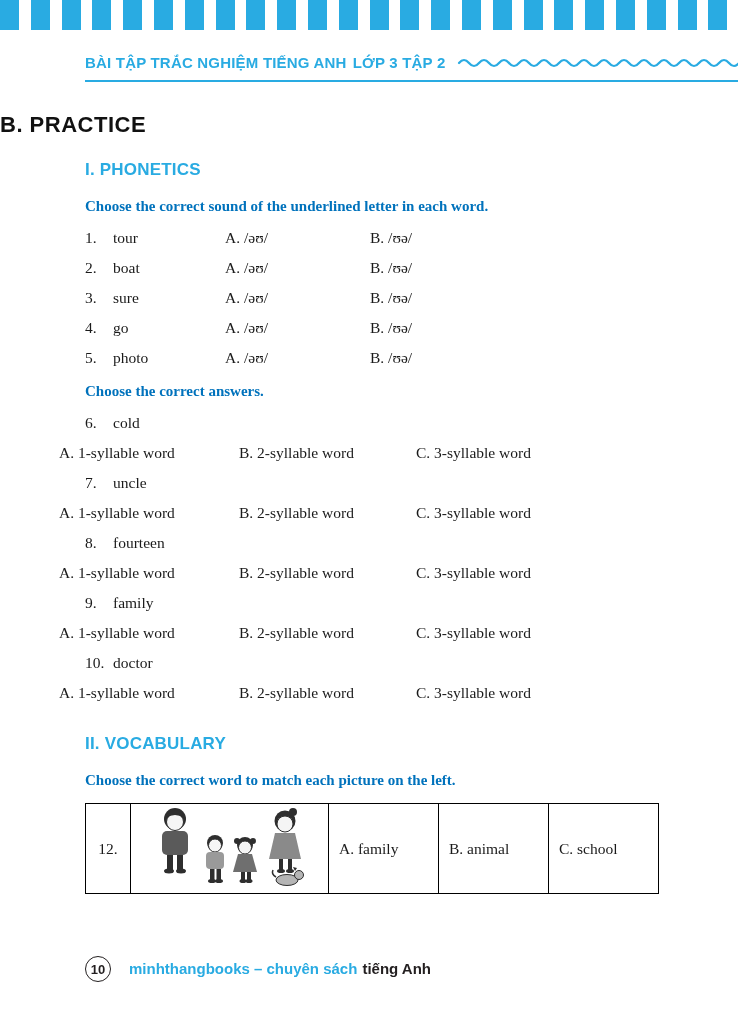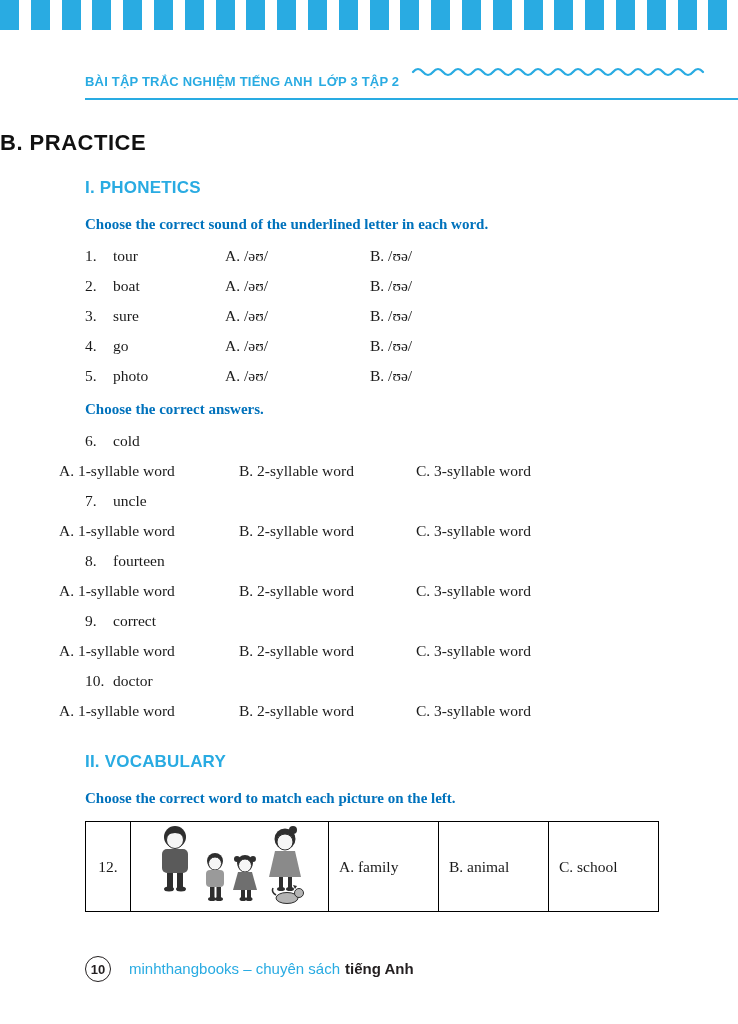--- a/index.html
+++ b/index.html
@@ -13,21 +13,21 @@
   .stripes {
     height: 30px; width: 100%;
     background: repeating-linear-gradient(90deg, #29ABE2 0 19px, #ffffff 19px 30.8px);
   }
   .banner {
     display: flex; align-items: center;
     margin: 24px 0 0 85px; white-space: nowrap;
   }
   .banner-title, .banner-edition {
     font-family: "Liberation Sans", sans-serif;
-    font-weight: 700; font-size: 13px; color: #29ABE2; letter-spacing: .2px; margin-top: 20px;
+    font-weight: 700; font-size: 15px; color: #29ABE2; letter-spacing: .2px;
   }
   .banner-edition { font-weight: 800; margin-left: 6px; }
   .wave { margin-left: 12px; flex: 0 0 auto; }
   .rule {
     margin: 9px 0 0 85px; width: calc(100% - 85px);
     border-top: 2px solid #29ABE2;
   }
   .page-title {
     margin-top: 30px; text-align: left;
     font-family: "Liberation Sans", sans-serif;
@@ -68,21 +68,21 @@
     position: absolute; left: 85px; bottom: 42px;
     display: flex; align-items: center; gap: 18px;
   }
   .page-circle {
     width: 26px; height: 26px; border: 1.6px solid #231F20; border-radius: 50%;
     display: flex; align-items: center; justify-content: center;
     font-family: "Liberation Sans", sans-serif; font-weight: 700; font-size: 13px; color: #231F20;
   }
   .brand {
     font-family: "Liberation Sans", sans-serif;
-    font-weight: 400; font-size: 15px; color: #29ABE2;
+    font-weight: 700; font-size: 15px; color: #29ABE2;
   }
   .brand-bold { color: #231F20; font-weight: 800; margin-left: 5px; }
 </style>
 </head>
 <body>
 
 <div class="stripes"></div>
 
 <div class="banner">
   <span class="banner-title">BÀI TẬP TRẮC NGHIỆM TIẾNG ANH</span>
@@ -168,21 +168,21 @@
     <div class="syl-opt-row">
       <span>A. 1-syllable word</span>
       <span>B. 2-syllable word</span>
       <span>C. 3-syllable word</span>
     </div>
   </div>
 
   <div>
     <div class="syl-word-row">
       <span>9.</span>
-      <span>correct</span>
+      <span>family</span>
     </div>
     <div class="syl-opt-row">
       <span>A. 1-syllable word</span>
       <span>B. 2-syllable word</span>
       <span>C. 3-syllable word</span>
     </div>
   </div>
 
   <div>
     <div class="syl-word-row">

